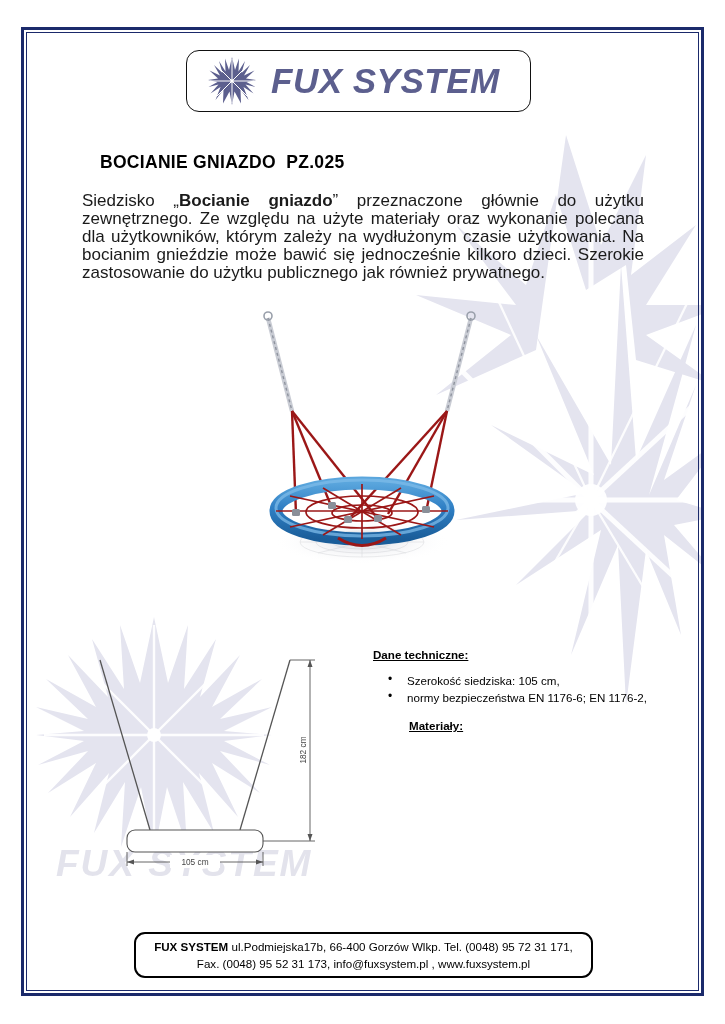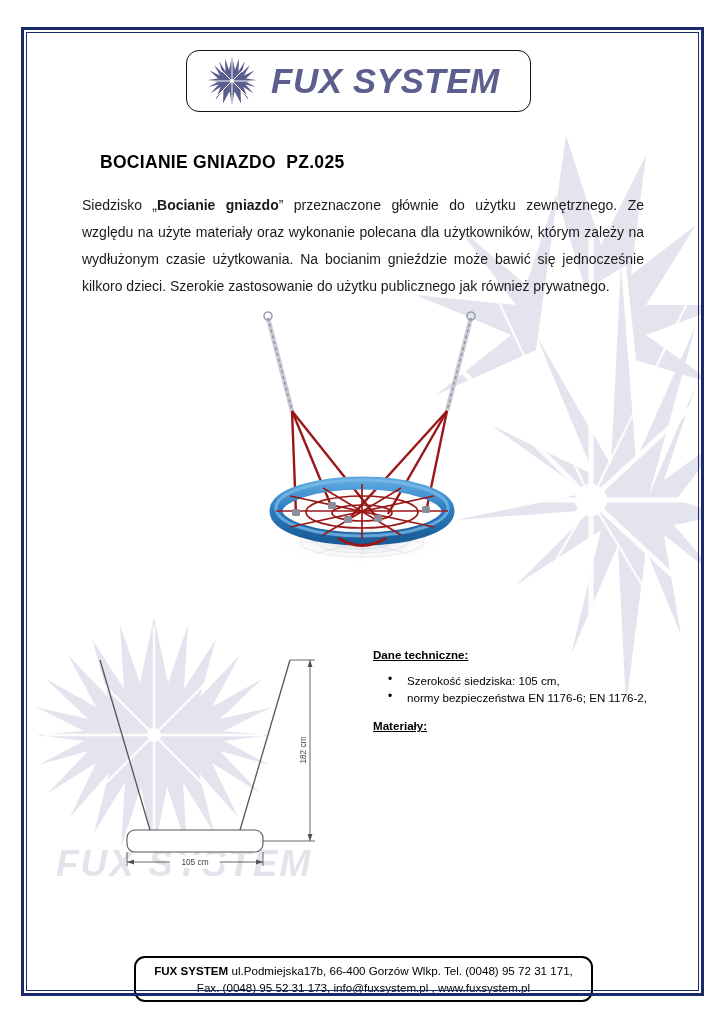--- a/index.html
+++ b/index.html
@@ -112,22 +112,22 @@
     z-index: 10;
     white-space: pre;
   }
 
   
   .description {
     position: absolute;
     left: 82px;
     top: 192px;
     width: 562px;
-    font-size: 14px;
-    line-height: 27px;
+    font-size: 17px;
+    line-height: 18px;
     color: #1a1a1a;
     text-align: justify;
     z-index: 10;
   }
   .description b { font-weight: bold; }
 
   
   .product-photo {
     position: absolute;
     left: 228px;
@@ -163,20 +163,21 @@
   }
   .section-heading {
     font-size: 11.6px;
     font-weight: bold;
     text-decoration: underline;
     margin: 0 0 12px 0;
   }
   .section-heading.materials {
     margin-top: 14px;
     margin-bottom: 6px;
+    margin-left: 36px;
   }
   ul.spec-list {
     list-style: none;
     margin: 10px;
     padding: 0;
   }
   ul.spec-list li {
     position: relative;
     padding-left: 24px;
     font-size: 11.6px;
@@ -215,21 +216,20 @@
     height: 46px;
     border: 2.6px solid #000;
     border-radius: 11px;
     background: #fff;
     z-index: 10;
     display: flex;
     flex-direction: column;
     align-items: center;
     justify-content: center;
     box-sizing: border-box;
-    margin-top: 24px;
   }
   .footer-line {
     font-size: 11.6px;
     line-height: 17px;
     color: #000;
     white-space: nowrap;
     font-family: "Liberation Sans", sans-serif;
   }
   .footer-line b { font-weight: bold; }
 </style>

